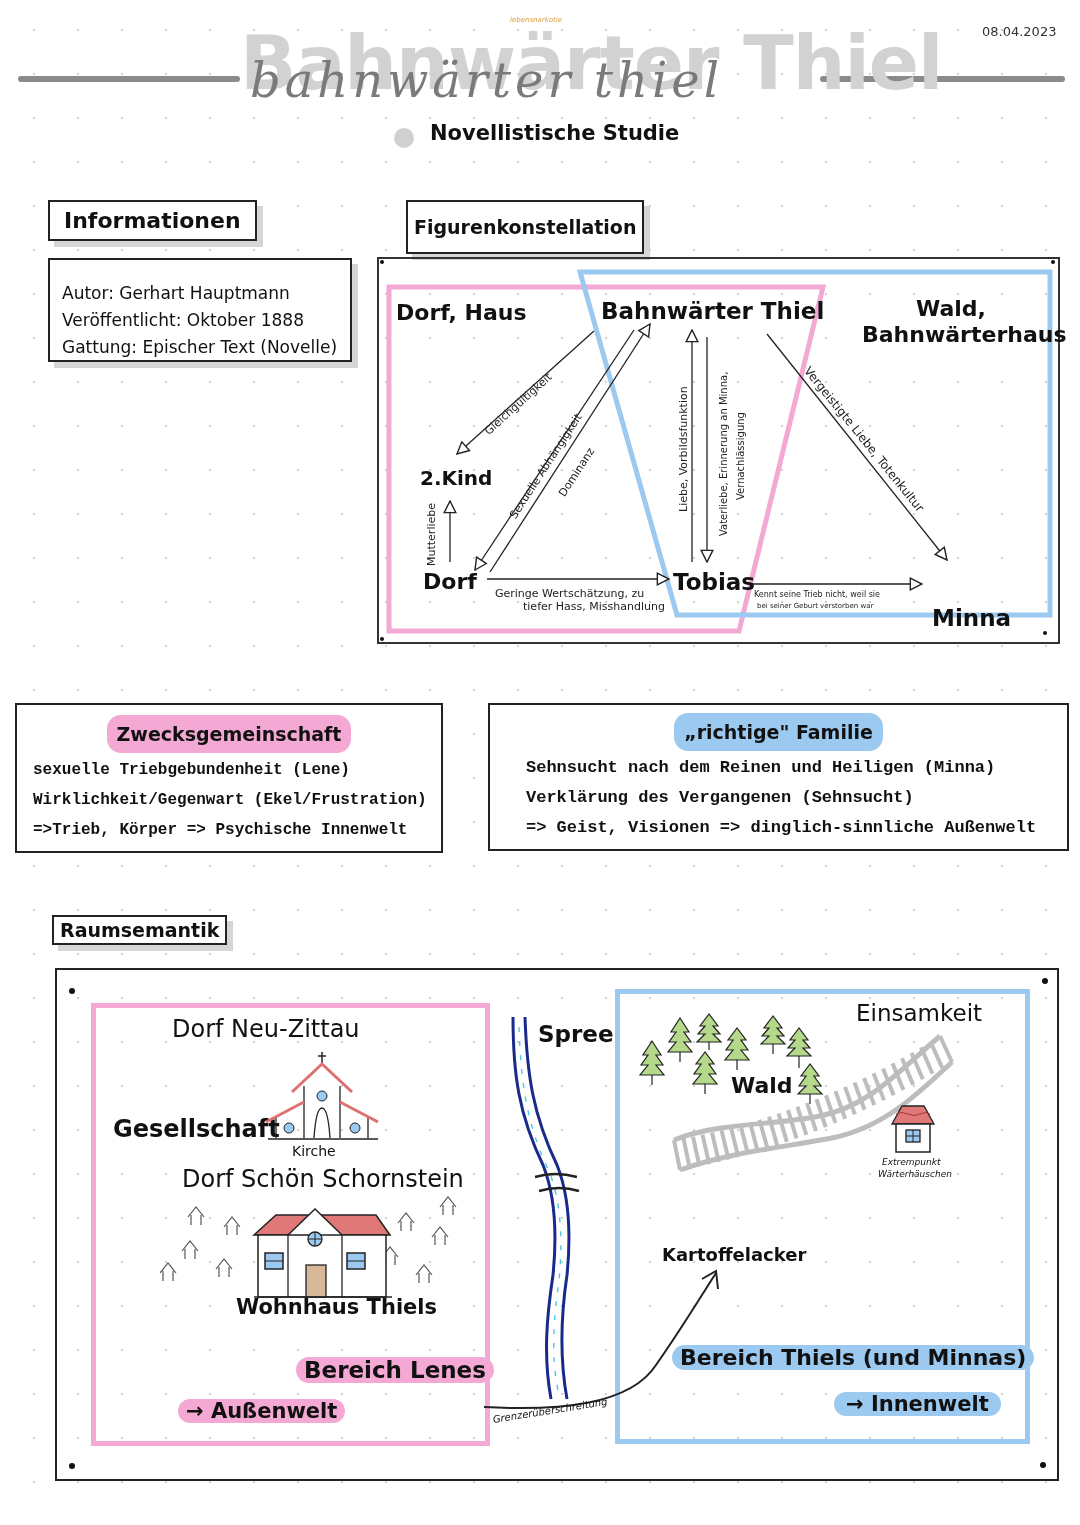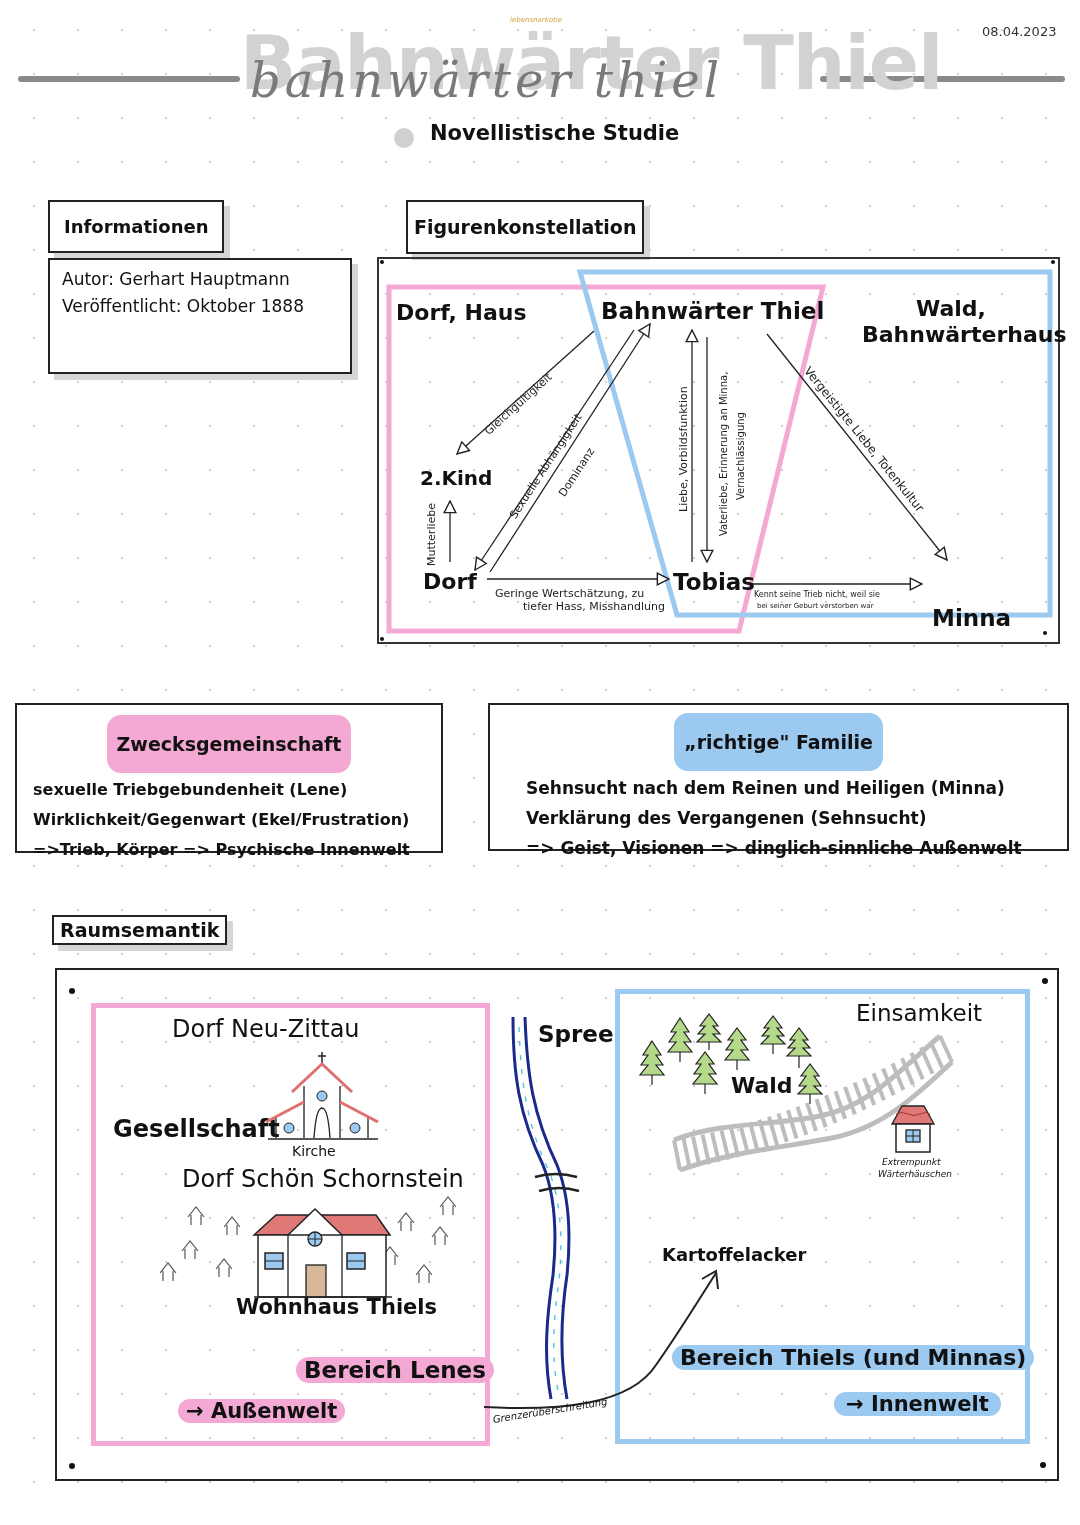--- a/index.html
+++ b/index.html
@@ -19,39 +19,39 @@
   .brand { left: 510px; top: 16px; font-size: 7px; color: #d9a040; font-style: italic; }
   .date { left: 982px; top: 24px; font-size: 13px; color: #333; }
   .title-rule { height: 6px; background: #8a8a8a; border-radius: 3px; top: 76px; }
   .title-big { left: 240px; top: 20px; font-size: 74px; font-weight: bold; color: #d2d2d2; letter-spacing: -1px; white-space: nowrap; }
   .title-script { left: 250px; top: 52px; font-size: 48px; font-style: italic; color: #7a7a7a; font-family: "DejaVu Serif", serif; letter-spacing: 4px; white-space: nowrap; }
   .subtitle-dot { left: 394px; top: 128px; width: 20px; height: 20px; border-radius: 50%; background: #d0d0d0; }
   .subtitle { left: 430px; top: 121px; font-size: 21px; font-weight: bold; white-space: nowrap; }
 
   
   .hbox { border: 2px solid #222; background: #fff; box-shadow: 6px 6px 0 #d6d6d6; font-weight: bold; white-space: nowrap; }
-  .info-heading { left: 48px; top: 200px; padding: 14px 14px; font-size: 18px; }
+  .info-heading { left: 48px; top: 200px; padding: 6px 14px; font-size: 22px; }
   .fig-heading { left: 406px; top: 200px; padding: 14px 6px; font-size: 19px; }
   .raum-heading { left: 52px; top: 915px; padding: 2px 6px; font-size: 19px; }
 
-  .info-box { left: 48px; top: 258px; width: 304px; height: 116px; border: 2px solid #222; box-shadow: 6px 6px 0 #d6d6d6; background: #fff; padding: 6px 12px; }
+  .info-box { left: 48px; top: 258px; width: 304px; height: 104px; border: 2px solid #222; box-shadow: 6px 6px 0 #d6d6d6; background: #fff; padding: 20px 12px; }
   .info-line { font-size: 17px; line-height: 27px; white-space: nowrap; }
 
   
   .fig-frame { left: 377px; top: 257px; width: 683px; height: 387px; border: 2px solid #333; background: transparent; }
   .fig-svg { left: 377px; top: 257px; }
   .node { font-weight: bold; white-space: nowrap; }
   .edge-label { font-size: 11px; white-space: nowrap; color: #222; transform-origin: left top; }
 
   
   .mbox { border: 2px solid #222; background: #fff; }
   .zweck-box { left: 15px; top: 703px; width: 428px; height: 150px; }
   .fam-box { left: 488px; top: 703px; width: 581px; height: 148px; }
-  .pill { display: inline-block; border-radius: 14px; padding: 18px 10px; font-weight: bold; }
-  .mline { font-size: 17px; font-weight: bold; white-space: nowrap; line-height: 30px; }
+  .pill { display: inline-block; border-radius: 14px; padding: 8px 10px; font-weight: bold; }
+  .mline { font-size: 17px; font-weight: bold; white-space: nowrap; line-height: 30px; font-family: Liberation Mono, monospace; }
 
   
   .raum-frame { left: 55px; top: 968px; width: 1004px; height: 513px; border: 2px solid #222; background: transparent; }
   .pink-region { left: 91px; top: 1003px; width: 399px; height: 443px; border: 5px solid #f4a8d4; }
   .blue-region { left: 615px; top: 989px; width: 415px; height: 455px; border: 5px solid #9cc9f0; }
   .rtxt { white-space: nowrap; font-weight: bold; }
   .dot-mark { width: 6px; height: 6px; border-radius: 50%; background: #111; }
 </style>
 </head>
 <body>
@@ -62,20 +62,21 @@
 <div class="abs title-rule" style="left:820px;width:245px;"></div>
 <div class="abs title-big">Bahnwärter Thiel</div>
 <div class="abs title-script">bahnwärter thiel</div>
 <div class="abs subtitle-dot"></div>
 <div class="abs subtitle">Novellistische Studie</div>
 
 <div class="abs hbox info-heading">Informationen</div>
 <div class="abs info-box">
   <div class="info-line">Autor: Gerhart Hauptmann</div>
   <div class="info-line">Veröffentlicht: Oktober 1888</div>
+  <div class="info-line">Gattung: Epischer Text (Novelle)</div>
 </div>
 
 <div class="abs hbox fig-heading">Figurenkonstellation</div>
 <div class="abs fig-frame"></div>
 
 <svg class="abs fig-svg" width="683" height="387" viewBox="0 0 683 387">
   <defs>
     <marker id="tri" viewBox="0 0 12 12" refX="11" refY="6" markerWidth="14" markerHeight="14" orient="auto-start-reverse" markerUnits="userSpaceOnUse">
       <path d="M1,1 L11,6 L1,11 Z" fill="#fff" stroke="#222" stroke-width="1.2"></path>
     </marker>

